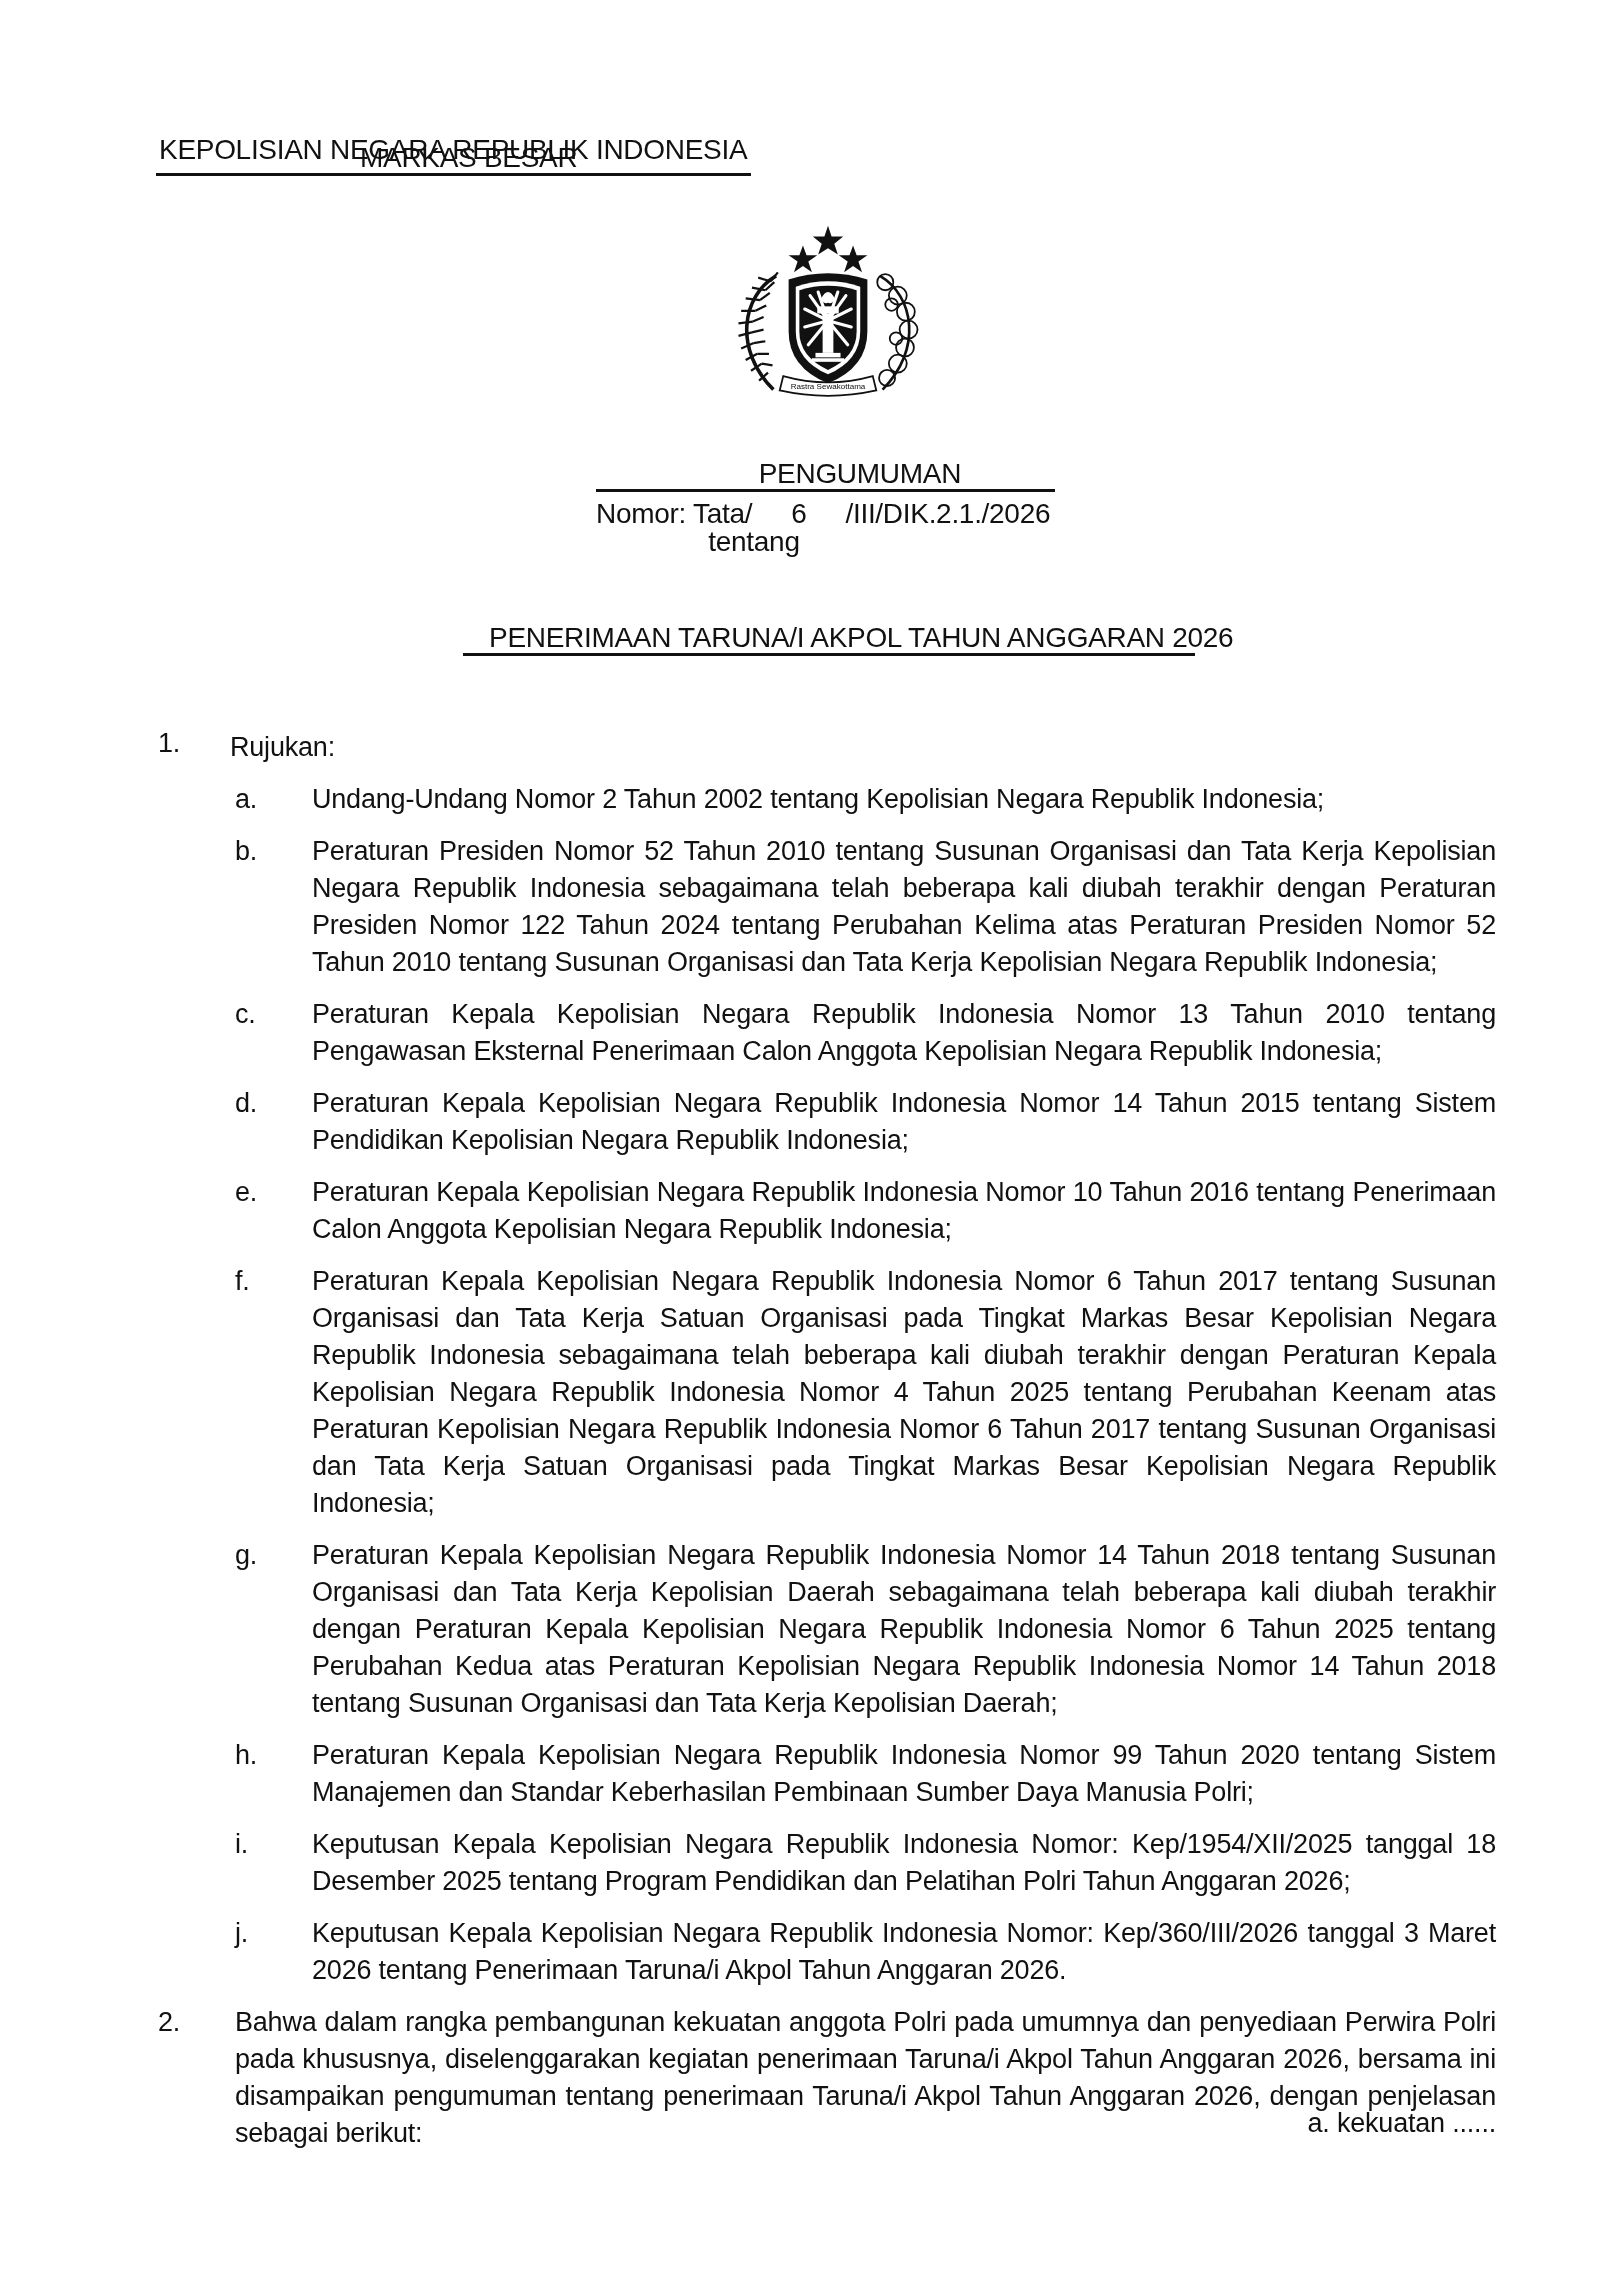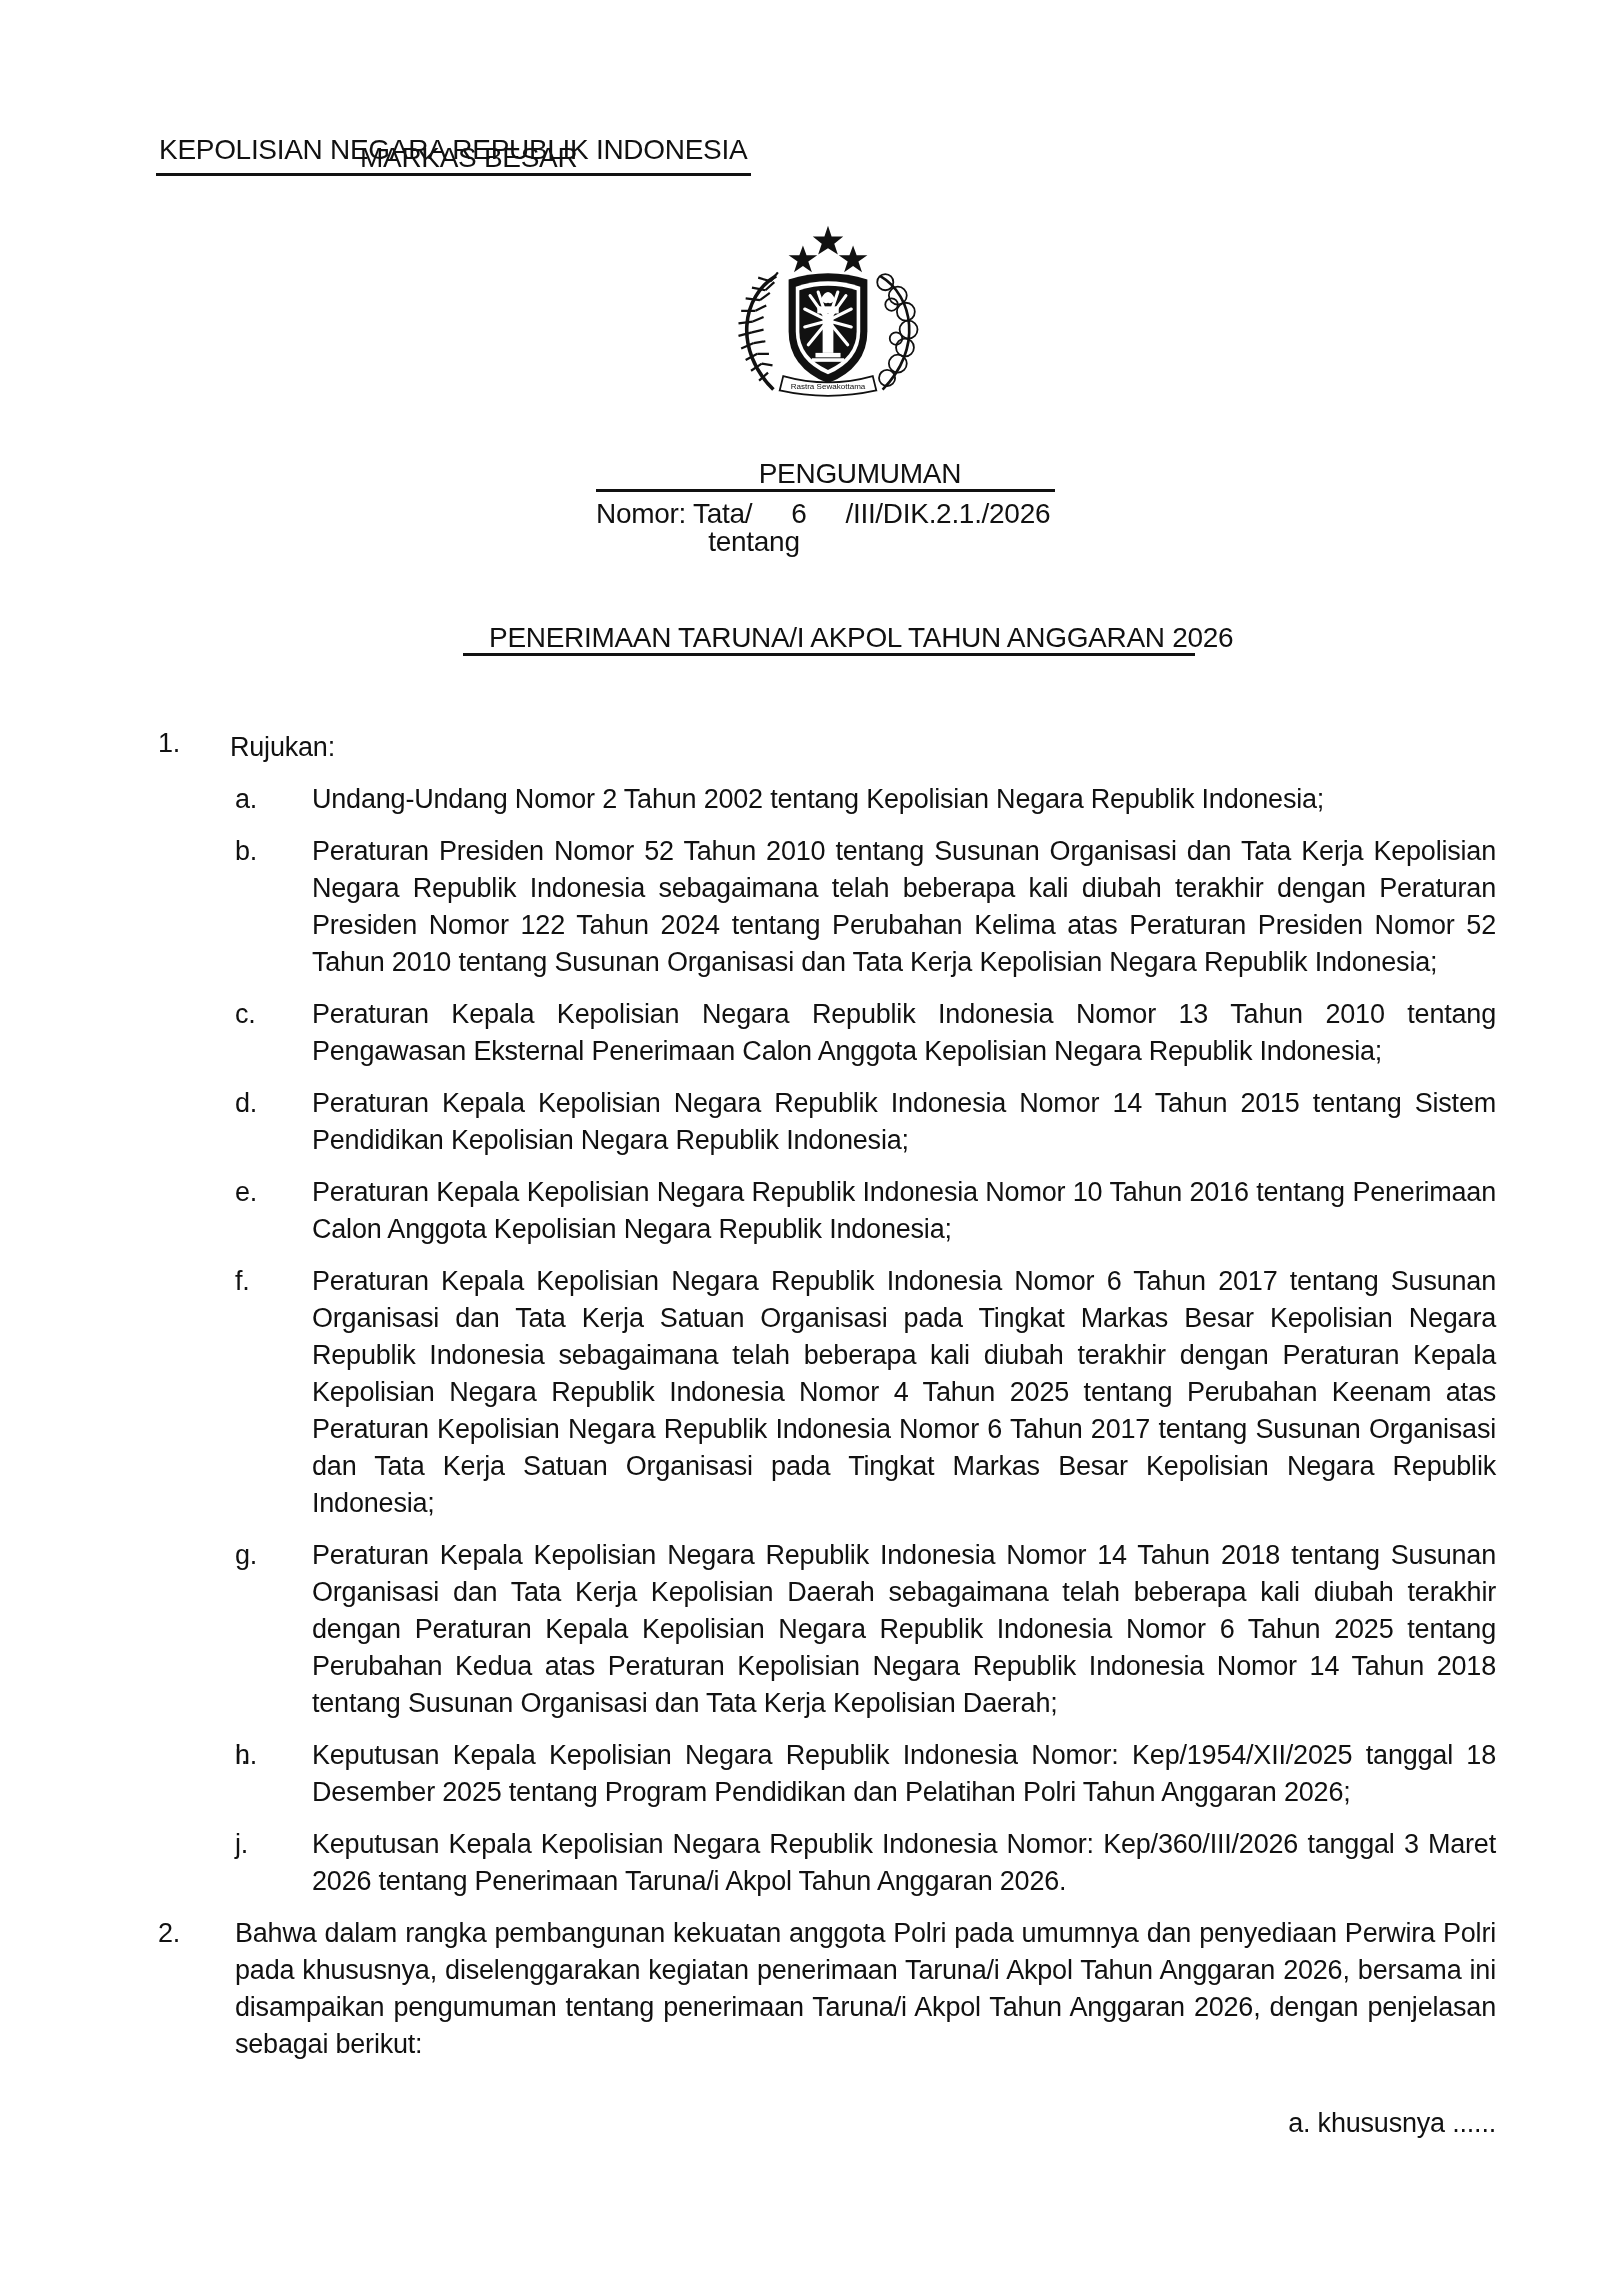--- a/index.html
+++ b/index.html
@@ -136,30 +136,31 @@
   <div class="ref">
     <span class="ltr">f.</span>
     <span>Peraturan Kepala Kepolisian Negara Republik Indonesia Nomor 6 Tahun 2017 tentang Susunan Organisasi dan Tata Kerja Satuan Organisasi pada Tingkat Markas Besar Kepolisian Negara Republik Indonesia sebagaimana telah beberapa kali diubah terakhir dengan Peraturan Kepala Kepolisian Negara Republik Indonesia Nomor 4 Tahun 2025 tentang Perubahan Keenam atas Peraturan Kepolisian Negara Republik Indonesia Nomor 6 Tahun 2017 tentang Susunan Organisasi dan Tata Kerja Satuan Organisasi pada Tingkat Markas Besar Kepolisian Negara Republik Indonesia;</span>
   </div>
   <div class="ref">
     <span class="ltr">g.</span>
     <span>Peraturan Kepala Kepolisian Negara Republik Indonesia Nomor 14 Tahun 2018 tentang Susunan Organisasi dan Tata Kerja Kepolisian Daerah sebagaimana telah beberapa kali diubah terakhir dengan Peraturan Kepala Kepolisian Negara Republik Indonesia Nomor 6 Tahun 2025 tentang Perubahan Kedua atas Peraturan Kepolisian Negara Republik Indonesia Nomor 14 Tahun 2018 tentang Susunan Organisasi dan Tata Kerja Kepolisian Daerah;</span>
   </div>
   <div class="ref">
     <span class="ltr">h.</span>
+    <span>Peraturan Kepala Kepolisian Negara Republik Indonesia Nomor 99 Tahun 2020 tentang Sistem Manajemen dan Standar Keberhasilan Pembinaan Sumber Daya Manusia Polri;</span>
   </div>
   <div class="ref">
     <span class="ltr">i.</span>
     <span>Keputusan Kepala Kepolisian Negara Republik Indonesia Nomor: Kep/1954/XII/2025 tanggal 18 Desember 2025 tentang Program Pendidikan dan Pelatihan Polri Tahun Anggaran 2026;</span>
   </div>
   <div class="ref">
     <span class="ltr">j.</span>
     <span>Keputusan Kepala Kepolisian Negara Republik Indonesia Nomor: Kep/360/III/2026 tanggal 3 Maret 2026 tentang Penerimaan Taruna/i Akpol Tahun Anggaran 2026.</span>
   </div>
 
   <div class="ref" style="margin-left:-77px;padding-left:77px;">
     <span class="ltr">2.</span>
     <span>Bahwa dalam rangka pembangunan kekuatan anggota Polri pada umumnya dan penyediaan Perwira Polri pada khususnya, diselenggarakan kegiatan penerimaan Taruna/i Akpol Tahun Anggaran 2026, bersama ini disampaikan pengumuman tentang penerimaan Taruna/i Akpol Tahun Anggaran 2026, dengan penjelasan sebagai berikut:</span>
   </div>
 </div>
 
-<div class="abs cont">a. khususnya ......</div>
+<div class="abs cont">a. kekuatan ......</div>
 
 
 </body></html>

